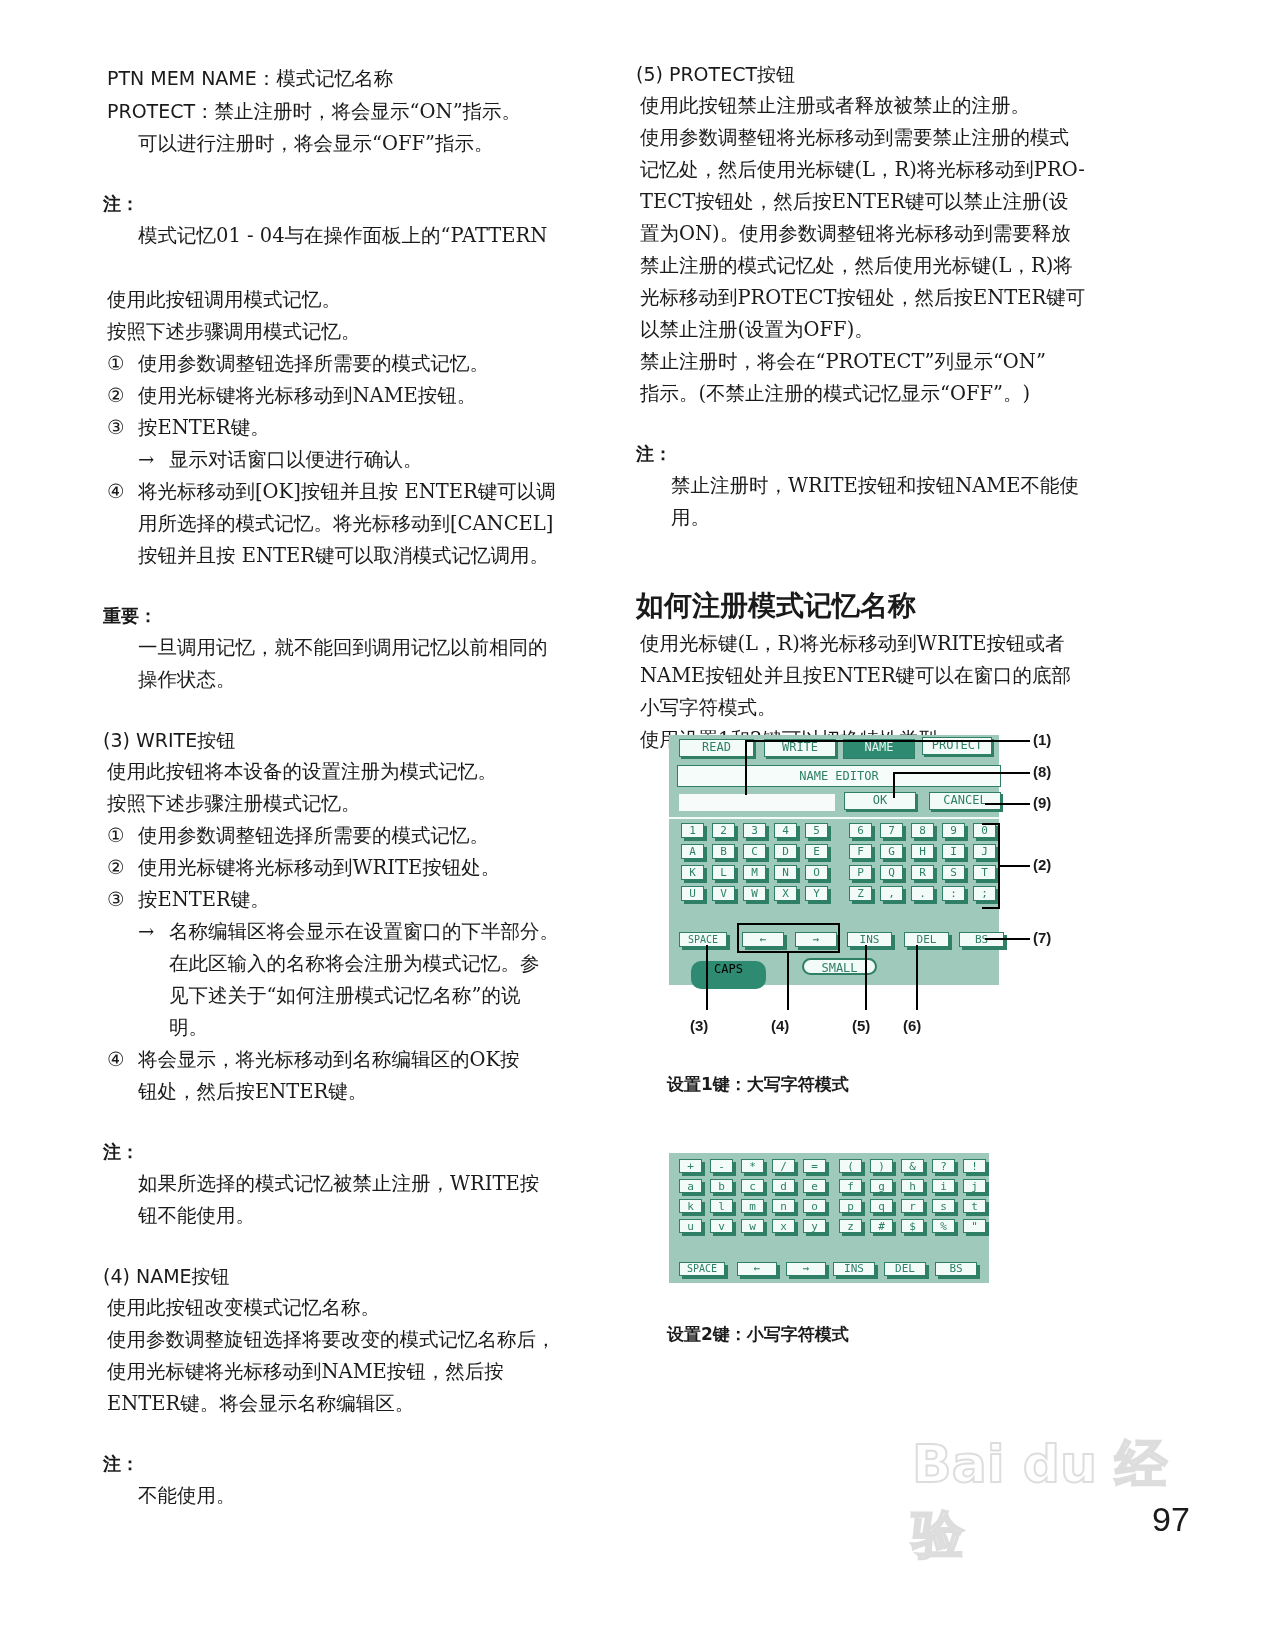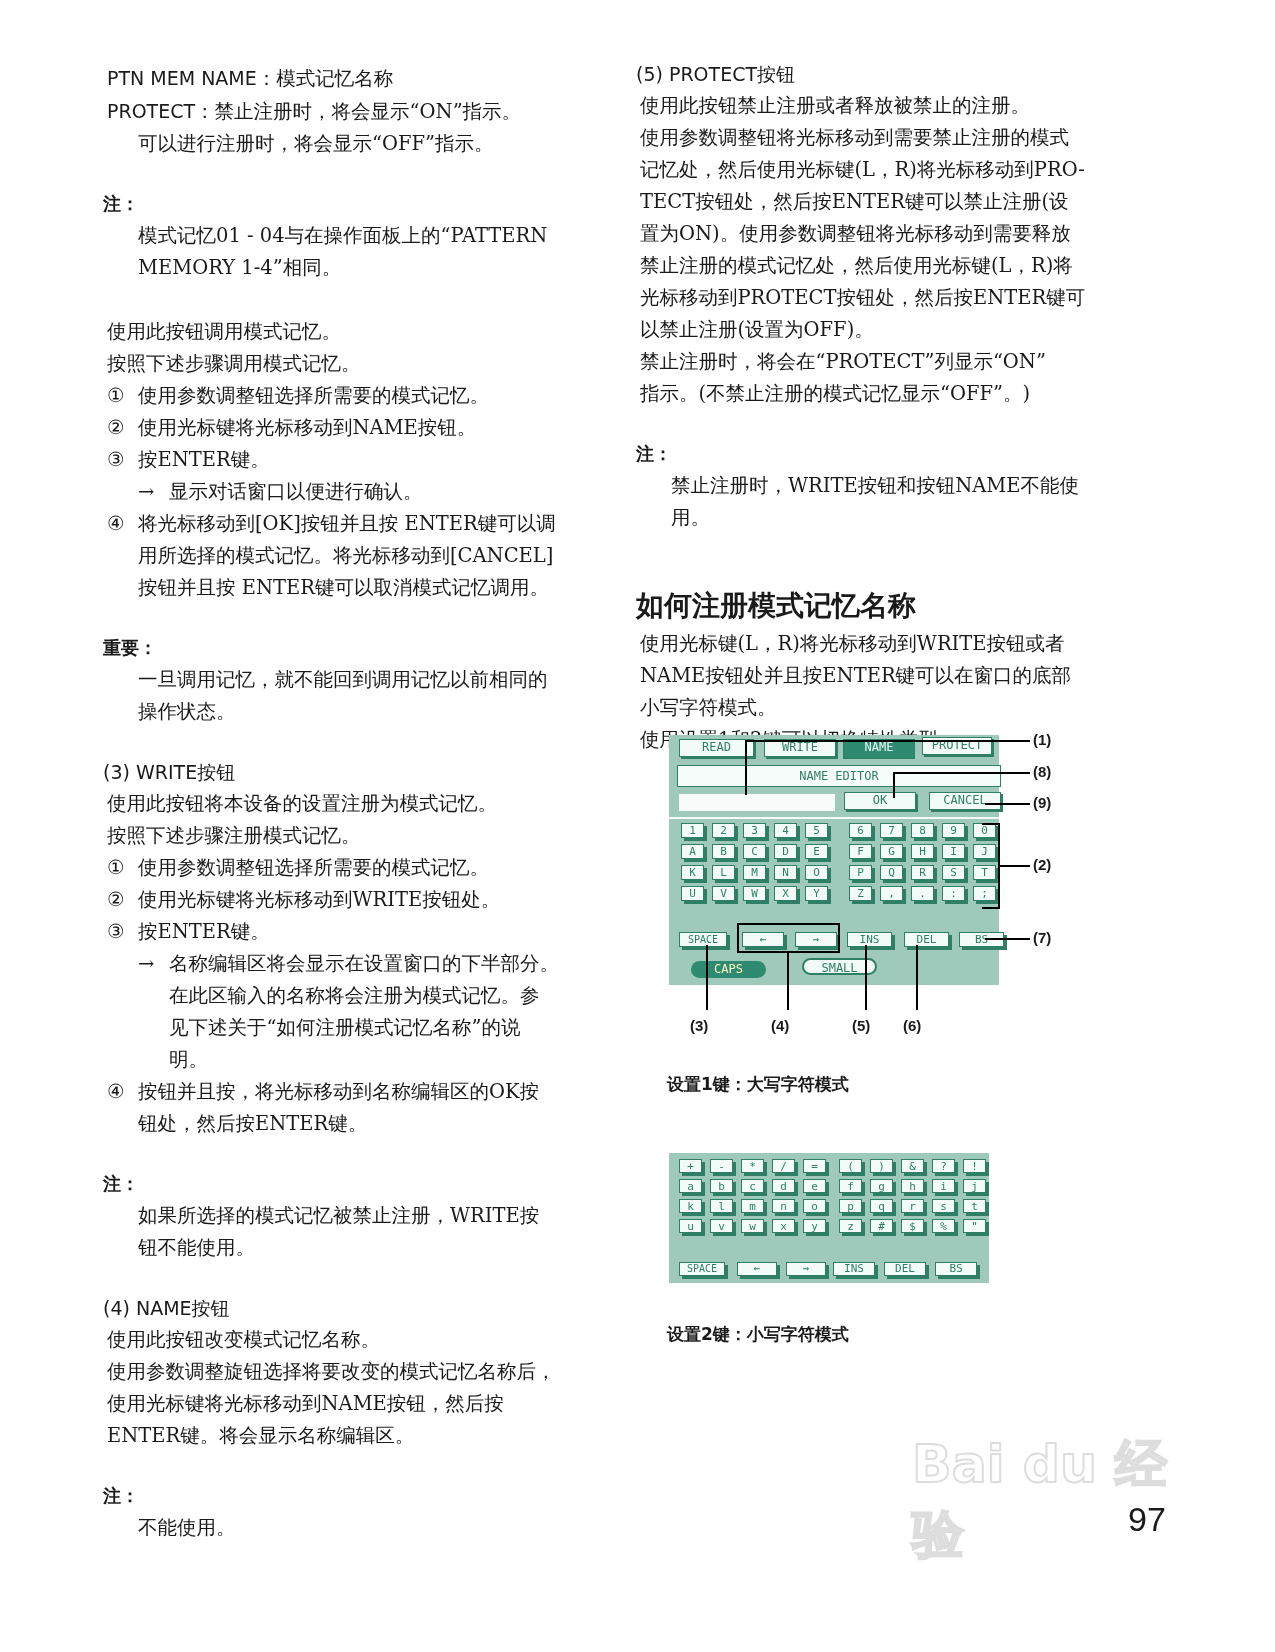--- a/index.html
+++ b/index.html
@@ -12,21 +12,21 @@
   .h { font-family: "DejaVu Sans", sans-serif; font-size: 19px; line-height: 28px; margin: 0; }
   .hb { font-family: "DejaVu Sans", sans-serif; font-weight: bold; font-size: 18px; line-height: 28px; margin: 0; }
   .ind1 { padding-left: 31px; }
   .ind2 { padding-left: 62px; }
   .step { display: flex; }
   .step .num { width: 31px; flex: none; }
   .arrow { display: flex; padding-left: 31px; }
   .arrow .ar { width: 31px; flex: none; }
   .gap { height: 28px; }
   .big-title { font-family: "DejaVu Sans", sans-serif; font-size: 28px; font-weight: bold; line-height: 40px; margin: 0; }
-  .page-num { position: absolute; left: 1128px; top: 1500px; font-family: "Liberation Sans", sans-serif; font-size: 34px; }
+  .page-num { position: absolute; left: 1152px; top: 1500px; font-family: "Liberation Sans", sans-serif; font-size: 34px; }
   .watermark { position: absolute; left: 912px; top: 1390px; width: 280px; height: 170px; opacity: 0.35; color: #9a9a9a; }
   .wm-big { position: absolute; left: 0; top: 40px; font-family: "DejaVu Sans", sans-serif; font-weight: bold; font-size: 52px; color: transparent; -webkit-text-stroke: 2px #a0a0a0; }
   .wm-small { position: absolute; left: 0; top: 110px; font-family: "DejaVu Sans", sans-serif; font-size: 30px; color: transparent; -webkit-text-stroke: 1.3px #a0a0a0; letter-spacing: 1px; }
 
   
   .lcd { position: absolute; background: #9fc9bb; font-family: "DejaVu Sans Mono", monospace; }
   .key { position: absolute; background: #f3fbf8; border: 1px solid #2e7f66; box-shadow: 3px 3px 0 #2e7f66;
          color: #2e7f66; font-size: 11px; text-align: center; box-sizing: border-box; line-height: 14px; }
   .tab { position: absolute; border: 1px solid #2e7f66; box-shadow: 2px 2px 0 #2e7f66; background: #f3fbf8;
          color: #2e7f66; font-size: 12px; text-align: center; box-sizing: border-box; }
@@ -40,21 +40,20 @@
 </head>
 <body>
 
 <div class="col col-left">
   <p class="p"><span class="h">PTN MEM NAME</span><span>：</span><span>模式记忆名称</span></p>
   <p class="p"><span class="h">PROTECT</span><span>：</span><span>禁止注册时，将会显示“ON”指示。</span></p>
   <p class="p ind1">可以进行注册时，将会显示“OFF”指示。</p>
   <div class="gap"></div>
   <p class="hb">注：</p>
   <p class="p ind1">模式记忆01 - 04与在操作面板上的“PATTERN</p>
-  <p class="p ind1">MEMORY 1-4”相同。</p>
   <div class="gap"></div>
 
   <p class="p">使用此按钮调用模式记忆。</p>
   <p class="p">按照下述步骤调用模式记忆。</p>
   <div class="p step">
       <span class="num">①</span>
       <span>使用参数调整钮选择所需要的模式记忆。</span>
     </div>
   <div class="p step">
       <span class="num">②</span>
@@ -97,21 +96,21 @@
     </div>
   <div class="p arrow">
       <span class="ar">→</span>
       <span>名称编辑区将会显示在设置窗口的下半部分。</span>
     </div>
   <p class="p ind2">在此区输入的名称将会注册为模式记忆。参</p>
   <p class="p ind2">见下述关于“如何注册模式记忆名称”的说</p>
   <p class="p ind2">明。</p>
   <div class="p step">
       <span class="num">④</span>
-      <span>按钮并且按，将光标移动到名称编辑区的OK按</span>
+      <span>将会显示，将光标移动到名称编辑区的OK按</span>
     </div>
   <p class="p ind1">钮处，然后按ENTER键。</p>
   <div class="gap"></div>
   <p class="hb">注：</p>
   <p class="p ind1">如果所选择的模式记忆被禁止注册，WRITE按</p>
   <p class="p ind1">钮不能使用。</p>
   <div class="gap"></div>
 
   <p class="h">(4) NAME按钮</p>
   <p class="p">使用此按钮改变模式记忆名称。</p>
@@ -198,21 +197,21 @@
       <div class="key" style="left: 242px; top: 151px; width: 23px; height: 15px;">.</div>
       <div class="key" style="left: 273px; top: 151px; width: 23px; height: 15px;">:</div>
       <div class="key" style="left: 304px; top: 151px; width: 23px; height: 15px;">;</div>
     </div>
   <div class="key" style="left:10px; top:197px; width:48px; height:15px; font-size:10px; line-height:13px;">SPACE</div>
   <div class="key" style="left:73px; top:197px; width:42px; height:15px;"><span>←</span></div>
   <div class="key" style="left:126px; top:197px; width:42px; height:15px;"><span>→</span></div>
   <div class="key" style="left:178px; top:197px; width:45px; height:15px;">INS</div>
   <div class="key" style="left:235px; top:197px; width:45px; height:15px;">DEL</div>
   <div class="key" style="left:290px; top:197px; width:45px; height:15px;">BS</div>
-  <div class="mode-tab" style="left:22px; top:226px; width:75px; height:17px; background:#2e8a70; color:#fef9c3;">CAPS</div>
+  <div class="mode-tab" style="left:22px; top:226px; width:75px; height:28px; background:#2e8a70; color:#000000;">CAPS</div>
   <div class="mode-tab" style="left:133px; top:223px; width:75px; height:17px; background:#f3fbf8; color:#2e7f66; border:2px solid #2e7f66;">SMALL</div>
 </div>
 
 <div>
   <div class="callout" style="left:745px; top:740px; width:2px; height:55px;"></div>
   <div class="callout" style="left:745px; top:740px; width:285px; height:2px;"></div>
   <span class="callout-label" style="left:1033px; top:731px;">(1)</span>
   <div class="callout" style="left:893px; top:772px; width:2px; height:26px;"></div>
   <div class="callout" style="left:893px; top:772px; width:137px; height:2px;"></div>
   <span class="callout-label" style="left:1033px; top:763px;">(8)</span>

